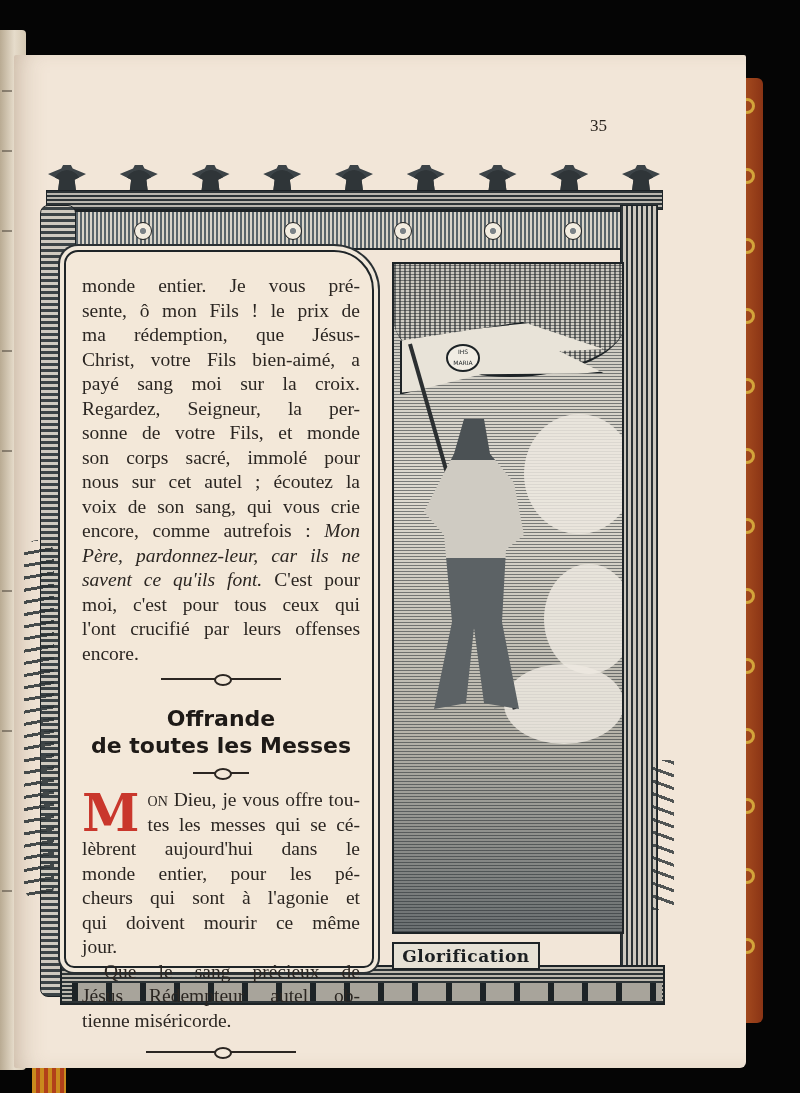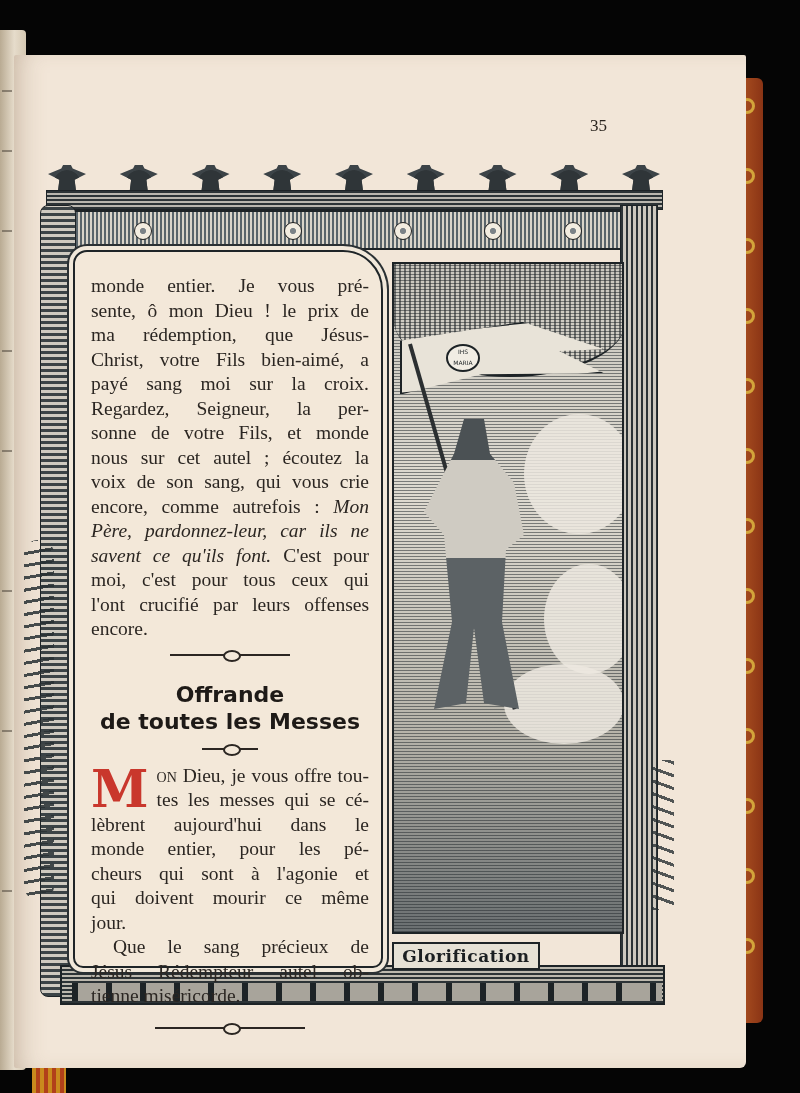--- a/index.html
+++ b/index.html
@@ -76,21 +76,21 @@
     position:absolute; left:20px; top:815px; width:605px; height:40px;
     background:repeating-linear-gradient(0deg,#2c3336 0 2px,#bcb8ae 2px 4px);
     border:2px solid #1d2326; box-sizing:border-box;
   }
   .base-bottom {
     position:absolute; left:32px; top:833px; width:590px; height:18px;
     background:repeating-linear-gradient(90deg,#1d2326 0 6px,#a8a49b 6px 34px);
   }
   
   .text-panel {
-    position:absolute; left:73px; top:250px; width:310px; height:718px;
+    position:absolute; left:64px; top:250px; width:310px; height:718px;
     background:#f3e8d9; border:2px solid #1e2427; border-radius:14px 40px 10px 10px;
     box-shadow: 0 0 0 4px #f1e8da, 0 0 0 6px #2a3033;
     box-sizing:border-box; padding:22px 12px 0 16px;
     color:#2b2622;
   }
   .body-text {
     font-family:"Liberation Serif", serif; font-size:19.5px; line-height:24.5px;
     text-align:justify; text-align-last:left; margin:0;
   }
   .body-text .line { display:block; text-align:justify; text-align-last:justify; white-space:nowrap; }
@@ -241,26 +241,27 @@
   <div class="banner-emblem">IHS MARIA</div>
   <div class="pole"></div>
   <div class="figure"></div>
 </div>
 
 <div class="caption-box">Glorification</div>
 
 <div class="text-panel">
   <p class="body-text">
     <span class="line">monde entier. Je vous pré-</span>
-    <span class="line">sente, ô mon Dieu ! le prix de</span>
+    <span class="line">sente, ô mon Fils ! le prix de</span>
     <span class="line">ma rédemption, que Jésus-</span>
     <span class="line">Christ, votre Fils bien-aimé, a</span>
     <span class="line">payé sang moi sur la croix.</span>
     <span class="line">Regardez, Seigneur, la per-</span>
     <span class="line">sonne de votre Fils, et monde</span>
+    <span class="line">son corps sacré, immolé pour</span>
     <span class="line">nous sur cet autel ; écoutez la</span>
     <span class="line">voix de son sang, qui vous crie</span>
     <span class="line"><span>encore, comme autrefois :</span> <i>Mon</i></span>
     <span class="line"><i>Père, pardonnez-leur, car ils ne</i></span>
     <span class="line"><i>savent ce qu'ils font.</i> <span>C'est pour</span></span>
     <span class="line">moi, c'est pour tous ceux qui</span>
     <span class="line">l'ont crucifié par leurs offenses</span>
     <span class="line last">encore.</span>
   </p>
   <div class="divider"></div>

